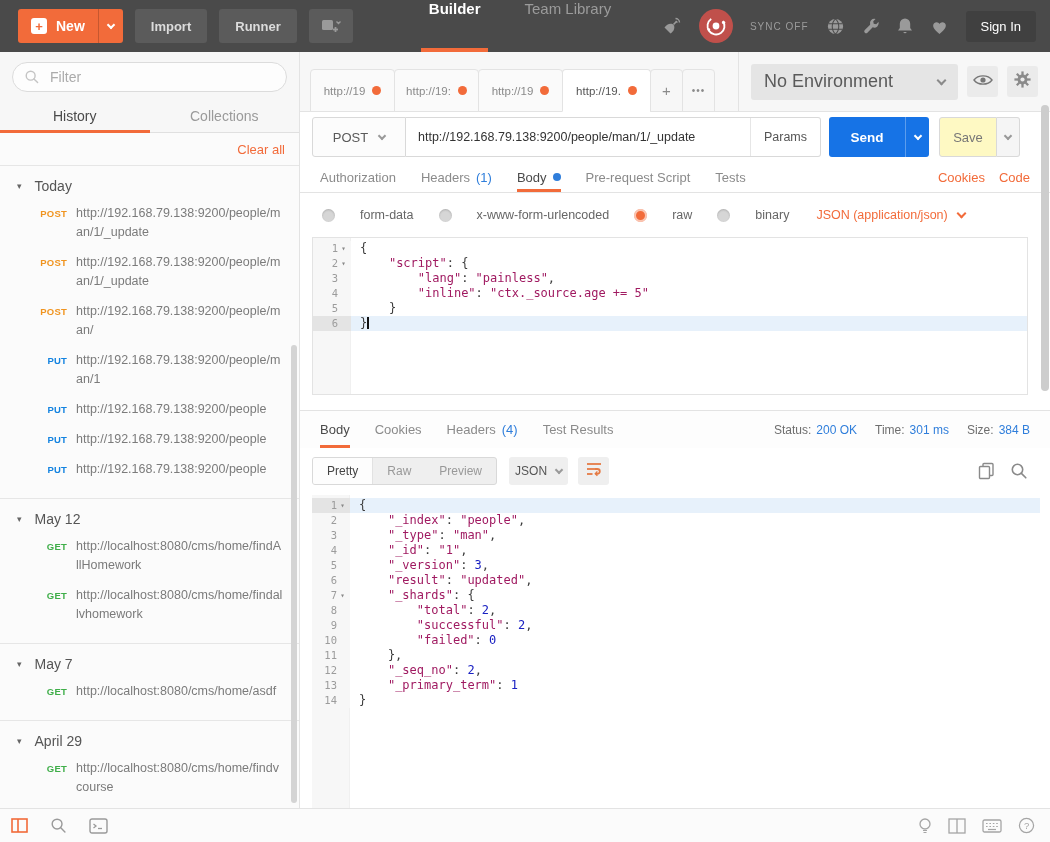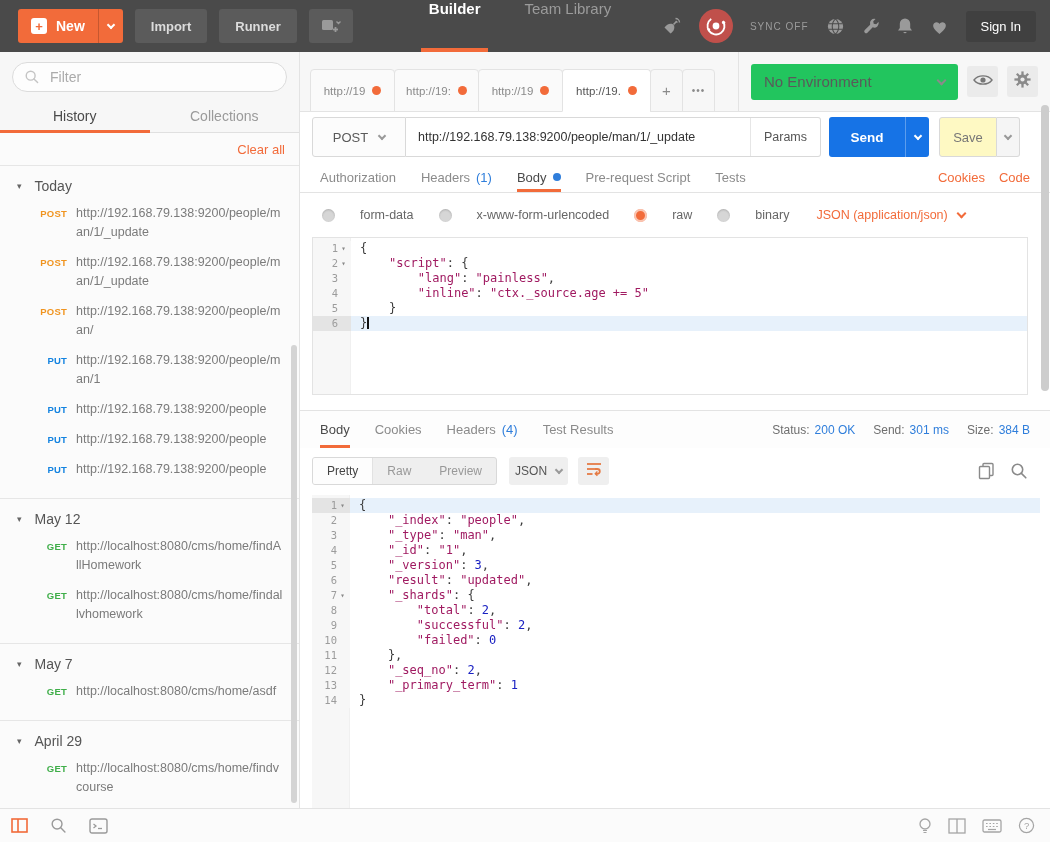--- a/index.html
+++ b/index.html
@@ -56,21 +56,21 @@
   .tabstrip { position:absolute; top:0; left:0; right:0; height:60px; background:#F7F7F7; border-bottom:1px solid #E3E3E3; }
   .req-tabs-row { position:absolute; left:10px; bottom:-1px; display:flex; align-items:flex-end; }
   .req-tabs-inner { display:flex; }
   .req-tab { width:85px; height:43px; border:1px solid #E3E3E3; margin-right:-1px; background:#FAFAFA; border-radius:4px 4px 0 0; display:flex; align-items:center; justify-content:center; gap:7px; color:#8A8A8A; font-size:11.5px; cursor:pointer; }
   .req-tab.active { background:#FFF; border-bottom-color:#FFF; color:#555; width:89px; }
   .rt-label { overflow:hidden; white-space:nowrap; max-width:50px; }
   .dot { width:9px; height:9px; border-radius:50%; background:#F26B3A; flex:none; }
   .tab-aux { width:33px; height:43px; border:1px solid #E3E3E3; margin-right:-1px; background:transparent; display:flex; align-items:center; justify-content:center; color:#8a8a8a; font-size:15px; border-radius:4px 4px 0 0; cursor:pointer; }
   .tab-aux.more { font-size:10px; letter-spacing:1px; }
   .env-area { position:absolute; left:438px; right:0; top:0; height:59px; border-left:1px solid #E3E3E3; display:flex; align-items:center; gap:9px; padding:0 12px 0 12px; }
-  .env-select { flex:1; height:36px; background:#22c55e; border-radius:3px; display:flex; align-items:center; padding:0 13px; color:#5A5A5A; font-size:15px; cursor:pointer; }
+  .env-select { flex:1; height:36px; background:#e5e5e5; border-radius:3px; display:flex; align-items:center; padding:0 13px; color:#5A5A5A; font-size:18px; cursor:pointer; }
   .env-select .chev { color:#8a8a8a; margin-left:auto; width:7px; height:7px; }
   .sq-btn { width:31px; height:31px; background:#EBEBEB; border-radius:3px; display:flex; align-items:center; justify-content:center; cursor:pointer; flex:none; }
 
   .urlrow { position:absolute; top:60px; left:0; right:0; height:50px; display:flex; align-items:center; padding:0 30px 0 12px; background:#FFF; }
   .method-select { width:94px; height:40px; border:1px solid #D9D9D9; border-radius:3px 0 0 3px; background:#FCFCFC; display:flex; align-items:center; justify-content:center; gap:11px; color:#5a5a5a; font-size:13px; cursor:pointer; flex:none; }
   .method-select .chev { color:#9a9a9a; }
   .url-field { flex:1; height:40px; border:1px solid #D9D9D9; border-left:none; background:#FFF; display:flex; align-items:stretch; border-radius:0 3px 3px 0; margin-right:8px; }
   .url-input { flex:1; border:none; outline:none; font-size:12.5px; color:#333; padding:0 12px; background:transparent; font-family:inherit; }
   .params-btn { width:70px; border-left:1px solid #E6E6E6; display:flex; align-items:center; justify-content:center; color:#555; font-size:12.5px; cursor:pointer; }
   .send-btn { width:100px; height:40px; background:#1673E6; border-radius:3px; color:#fff; display:flex; overflow:hidden; flex:none; cursor:pointer; }
@@ -504,21 +504,21 @@
           <div class="rtab">
             <span>Test Results</span>
           </div>
         </div>
       <div class="resp-meta">
           <span class="meta-pair">
             <span class="mlabel">Status:</span>
             <span class="mvalue">200 OK</span>
           </span>
           <span class="meta-pair">
-            <span class="mlabel">Send:</span>
+            <span class="mlabel">Time:</span>
             <span class="mvalue">301 ms</span>
           </span>
           <span class="meta-pair">
             <span class="mlabel">Size:</span>
             <span class="mvalue">384 B</span>
           </span>
         </div>
     </div>
 
     <div class="prettyrow">

